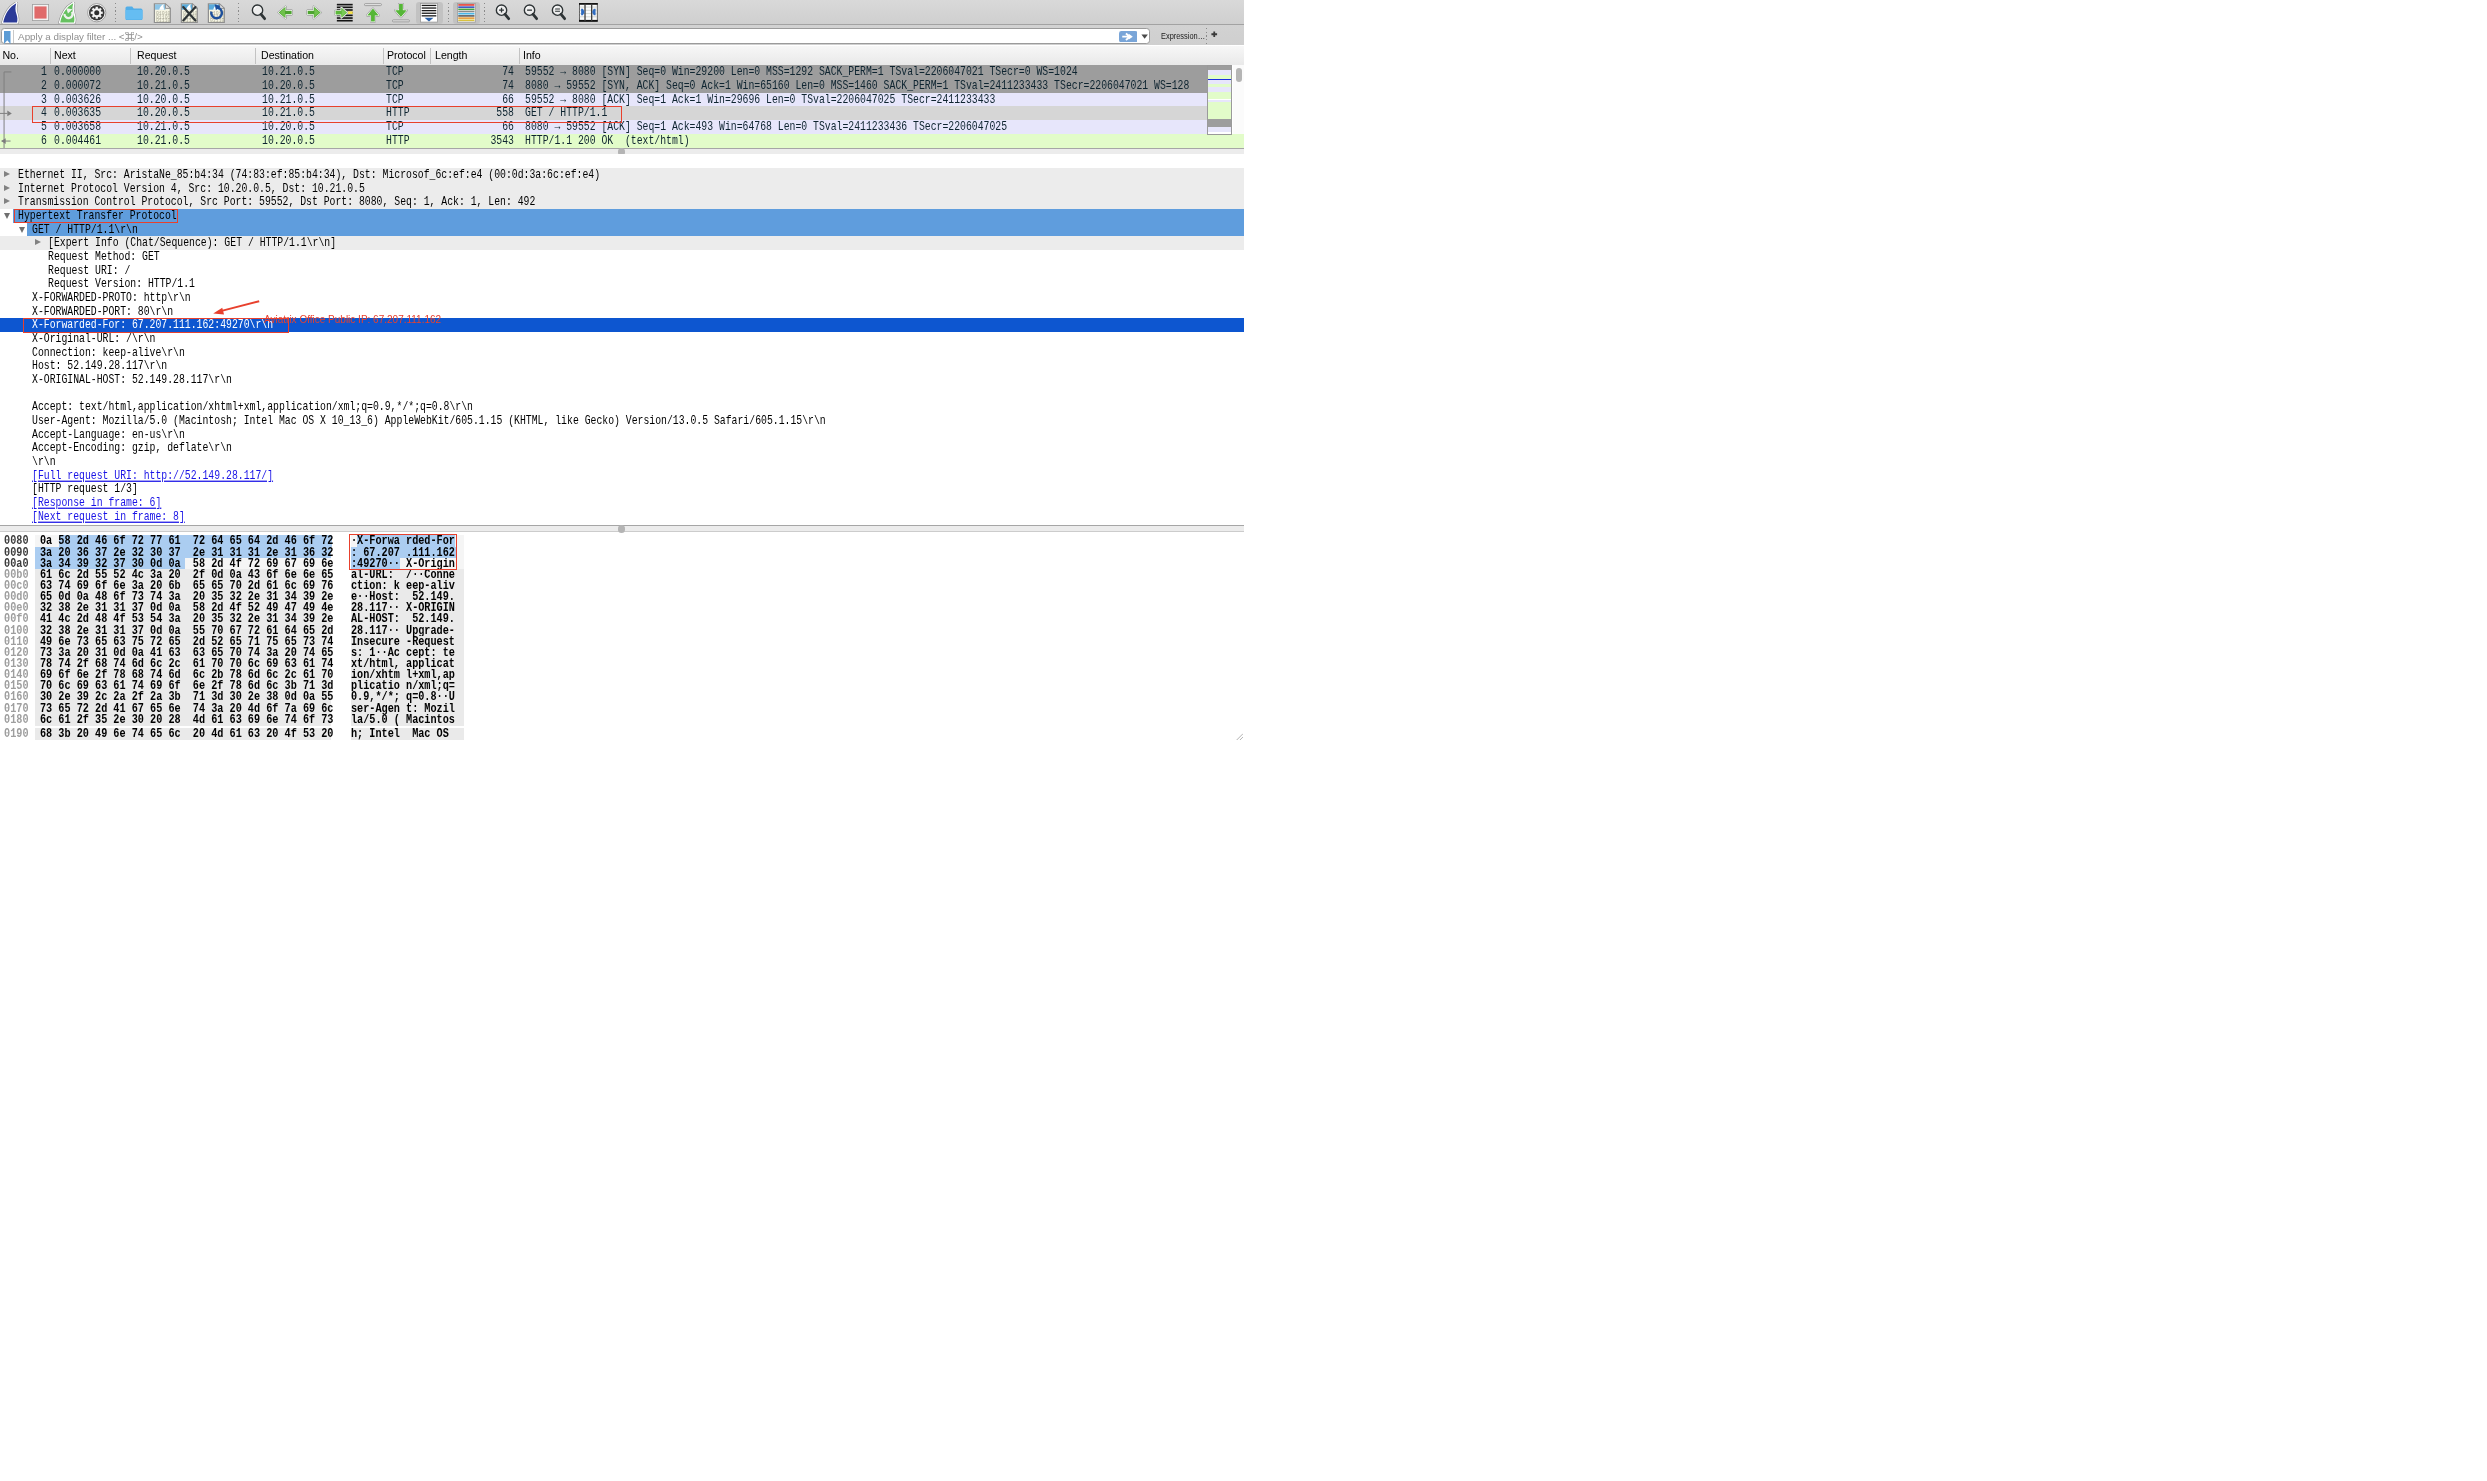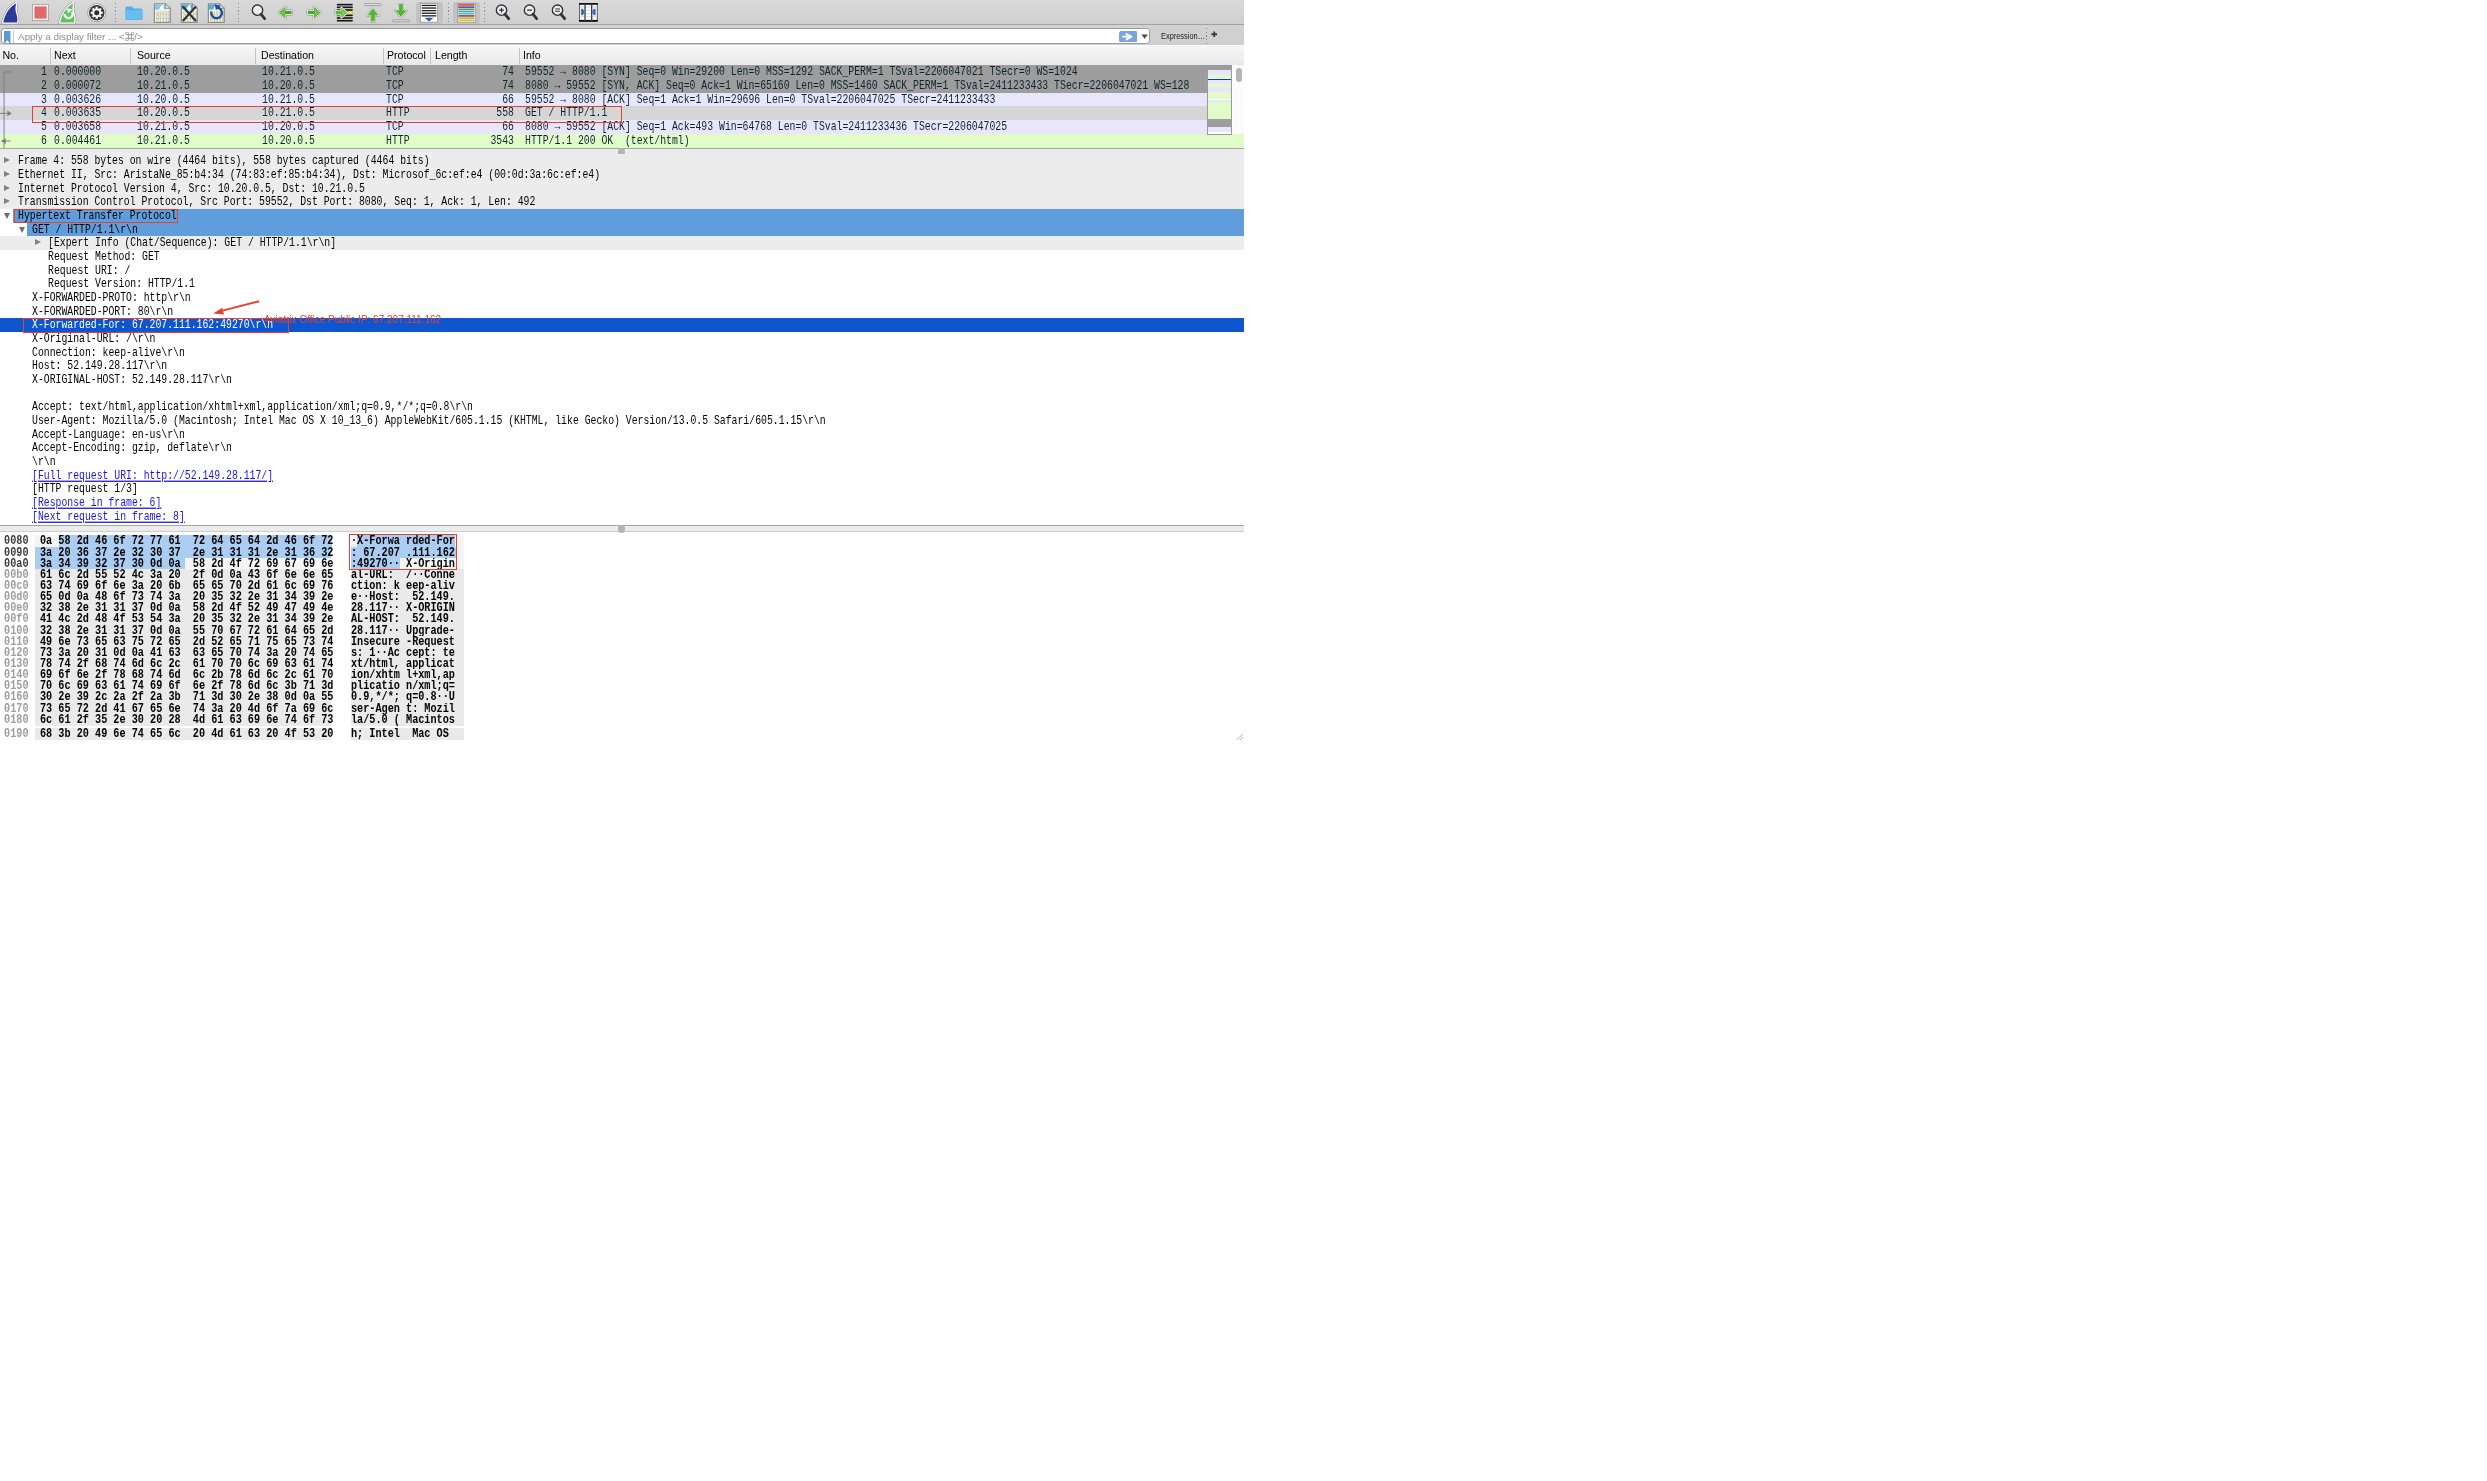--- a/index.html
+++ b/index.html
@@ -278,21 +278,21 @@
 </div>
 </div>
 <div id="fexpr">Expression…</div>
 <div class="vsep" style="left:1206px;top:28px;height:15.5px"></div>
 <svg style="position:absolute;left:1211px;top:31px" width="6.5" height="6.5" viewBox="0 0 8 8">
 <path d="M4,0.5 v7 M0.5,4 h7" stroke="#3a3a3a" stroke-width="2.2"></path>
 </svg>
 <div id="phdr">
 <div class="hl" style="left:2.4px">No.</div>
 <div class="hl" style="left:54px">Next</div>
-<div class="hl" style="left:137px">Source</div>
+<div class="hl" style="left:137px">Request</div>
 <div class="hl" style="left:261px">Destination</div>
 <div class="hl" style="left:387px">Protocol</div>
 <div class="hl" style="left:435px">Length</div>
 <div class="hl" style="left:523px">Info</div>
 <div class="hsep" style="left:50px"></div>
 <div class="hsep" style="left:130px"></div>
 <div class="hsep" style="left:255px"></div>
 <div class="hsep" style="left:383px"></div>
 <div class="hsep" style="left:430px"></div>
 <div class="hsep" style="left:519px"></div>
@@ -329,21 +329,20 @@
 <div style="position:absolute;left:0;top:36px;width:100%;height:16.7px;background:#e2fcc9"></div>
 <div style="position:absolute;left:0;top:53px;width:100%;height:7.7px;background:#9d9d9d"></div>
 <div style="position:absolute;left:0;top:61px;width:100%;height:4.5px;background:#e7e6fb"></div>
 </div>
 <div style="position:absolute;left:1233px;top:65px;width:10.6px;height:69px;background:#fbfbfb"></div>
 <div style="position:absolute;left:1236px;top:68px;width:6.1px;height:14px;background:#b5b5b5;border-radius:3.3px"></div>
 <div id="splitter1">
     <div class="knob" style="left:618px;top:-0.8px"></div>
   </div>
 <div id="details">
-    <div class="drow" style="top:0.4px"><div class="dbg" style="left:0px;right:0;background:#ececec"></div><div class="tri-r" style="left:4.1px"></div><div class="dtx" style="position:absolute;top:0;left:18px;color:#000">Frame 4: 558 bytes on wire (4464 bits), 558 bytes captured (4464 bits)</div></div>
     <div class="drow" style="top:14px"><div class="dbg" style="left:0px;right:0;background:#ececec"></div><div class="tri-r" style="left:4.1px"></div><div class="dtx" style="position:absolute;top:0;left:18px;color:#000">Ethernet II, Src: AristaNe_85:b4:34 (74:83:ef:85:b4:34), Dst: Microsof_6c:ef:e4 (00:0d:3a:6c:ef:e4)</div></div>
     <div class="drow" style="top:28px"><div class="dbg" style="left:0px;right:0;background:#ececec"></div><div class="tri-r" style="left:4.1px"></div><div class="dtx" style="position:absolute;top:0;left:18px;color:#000">Internet Protocol Version 4, Src: 10.20.0.5, Dst: 10.21.0.5</div></div>
     <div class="drow" style="top:41px"><div class="dbg" style="left:0px;right:0;background:#ececec"></div><div class="tri-r" style="left:4.1px"></div><div class="dtx" style="position:absolute;top:0;left:18px;color:#000">Transmission Control Protocol, Src Port: 59552, Dst Port: 8080, Seq: 1, Ack: 1, Len: 492</div></div>
     <div class="drow" style="top:55px"><div class="dbg" style="left:13px;right:0;background:#5f9ddd"></div><div class="tri-d" style="left:4.1px"></div><div class="dtx" style="position:absolute;top:0;left:18px;color:#000">Hypertext Transfer Protocol</div></div>
     <div class="drow" style="top:69px"><div class="dbg" style="left:27px;right:0;background:#5f9ddd"></div><div class="tri-d" style="left:18.7px"></div><div class="dtx" style="position:absolute;top:0;left:32px;color:#000">GET / HTTP/1.1\r\n</div></div>
     <div class="drow" style="top:82px"><div class="dbg" style="left:0px;right:0;background:#ececec"></div><div class="tri-r" style="left:35px"></div><div class="dtx" style="position:absolute;top:0;left:48px;color:#000">[Expert Info (Chat/Sequence): GET / HTTP/1.1\r\n]</div></div>
     <div class="drow" style="top:96px"><div class="dtx" style="position:absolute;top:0;left:48px;color:#000">Request Method: GET</div></div>
     <div class="drow" style="top:110px"><div class="dtx" style="position:absolute;top:0;left:48px;color:#000">Request URI: /</div></div>
     <div class="drow" style="top:123px"><div class="dtx" style="position:absolute;top:0;left:48px;color:#000">Request Version: HTTP/1.1</div></div>
     <div class="drow" style="top:137px"><div class="dtx" style="position:absolute;top:0;left:32px;color:#000">X-FORWARDED-PROTO: http\r\n</div></div>

